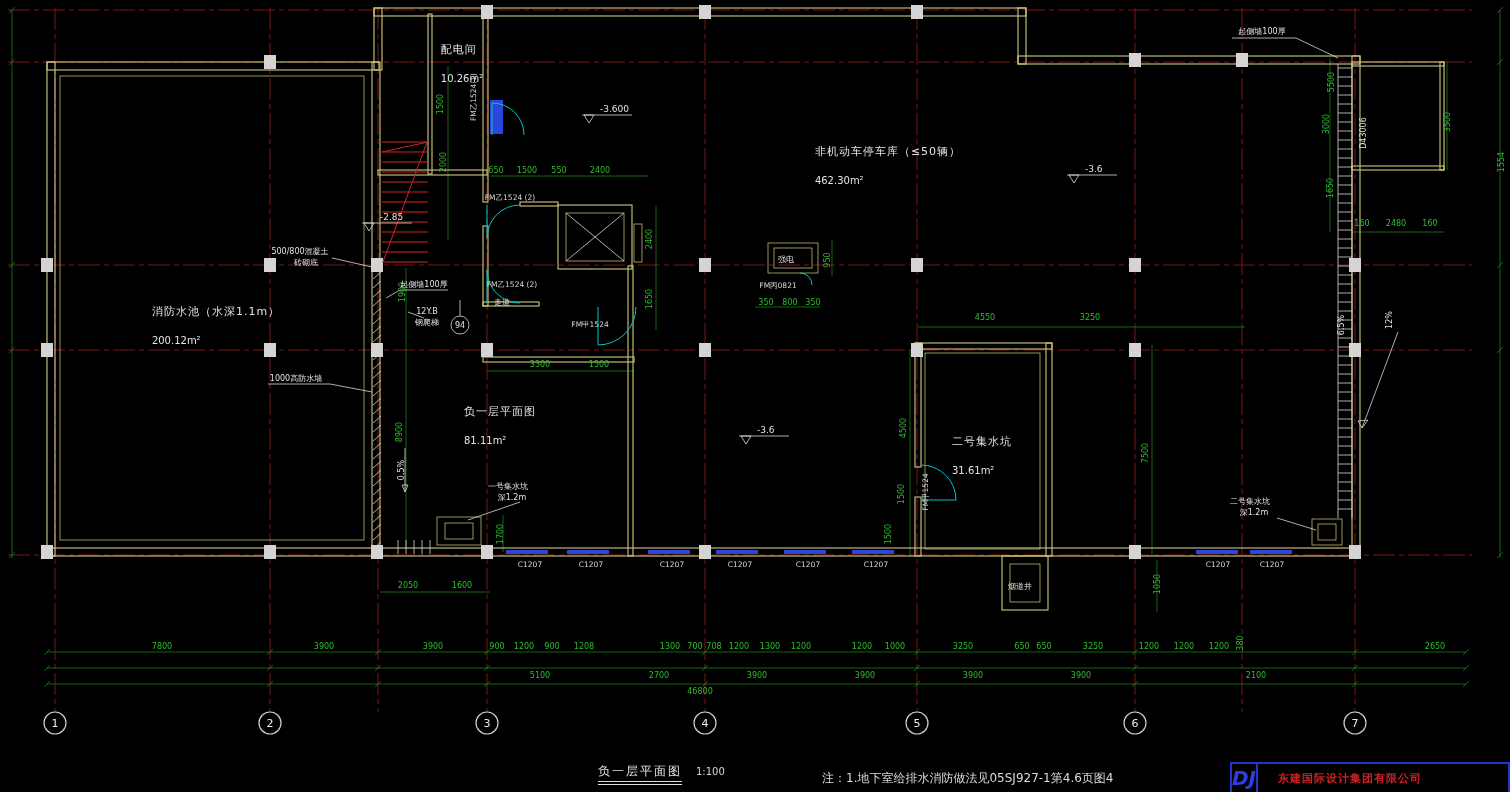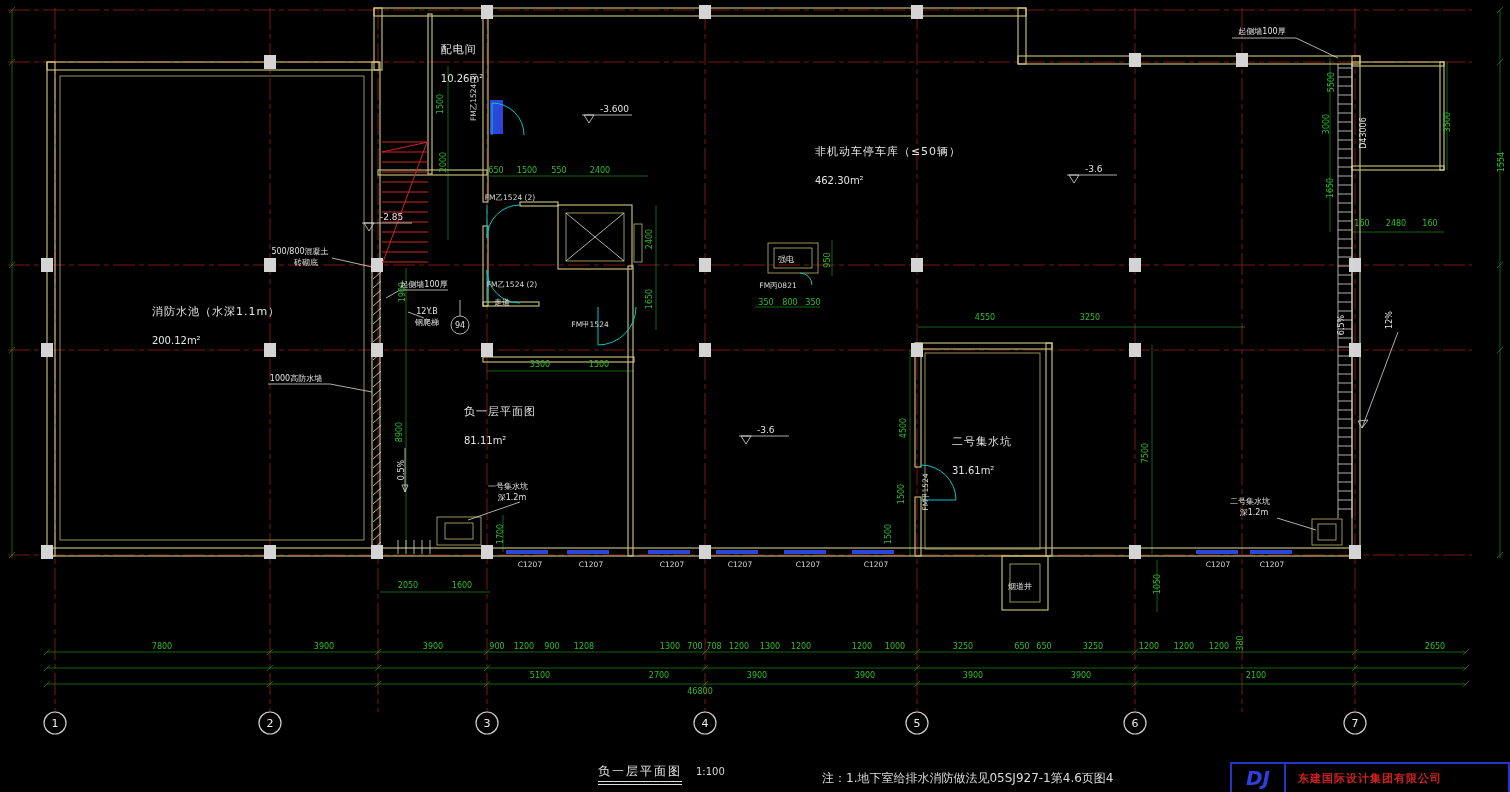--- a/index.html
+++ b/index.html
@@ -25,23 +25,23 @@
   .room{position:absolute;transform:translateX(-50%);text-align:left;color:#e4e4e4;white-space:nowrap;}
   .room .rn{font-size:11px;letter-spacing:1px;}
   .room .ra{font-size:10px;margin-top:16px;}
   .footer{position:absolute;left:598px;top:763px;color:#e4e4e4;display:flex;align-items:baseline;gap:14px;}
   .plan-title{font-size:12px;letter-spacing:2px;border-bottom:1px solid #ddd;padding-bottom:2px;}
   .plan-title::after{content:"";display:block;border-bottom:1px solid #ddd;margin-top:1px;}
   .plan-scale{font-size:10px;color:#d6d6d6;}
   .note{position:absolute;left:822px;top:770px;color:#dcdcdc;font-size:12px;}
   .titleblock{position:absolute;right:0;top:762px;width:276px;height:28px;border:2px solid #2333cc;
               display:flex;align-items:center;background:#000;}
-  .logo{color:#2d3fe0;font-weight:bold;font-style:italic;font-size:20px;padding:0 14px;height:100%;
+  .logo{color:#2d3fe0;font-weight:bold;font-style:italic;font-size:20px;padding:0 0;height:100%;
         display:flex;align-items:center;border-right:2px solid #2333cc;}
-  .company{color:#cc2222;font-size:11px;font-weight:bold;padding-left:12px;letter-spacing:1px;font-family:Liberation Serif, serif;}
+  .company{color:#cc2222;font-size:11px;font-weight:bold;padding-left:20px;letter-spacing:1px;font-family:Liberation Serif, serif;}
 </style>
 </head>
 <body>
 
 <div class="canvas">
   <svg id="plan" width="1510" height="792" viewBox="0 0 1510 792">
       <g>
         <line x1="55" y1="8" x2="55" y2="712" class="grid"></line>
         <line x1="270" y1="8" x2="270" y2="712" class="grid"></line>
         <line x1="487" y1="8" x2="487" y2="712" class="grid"></line>

